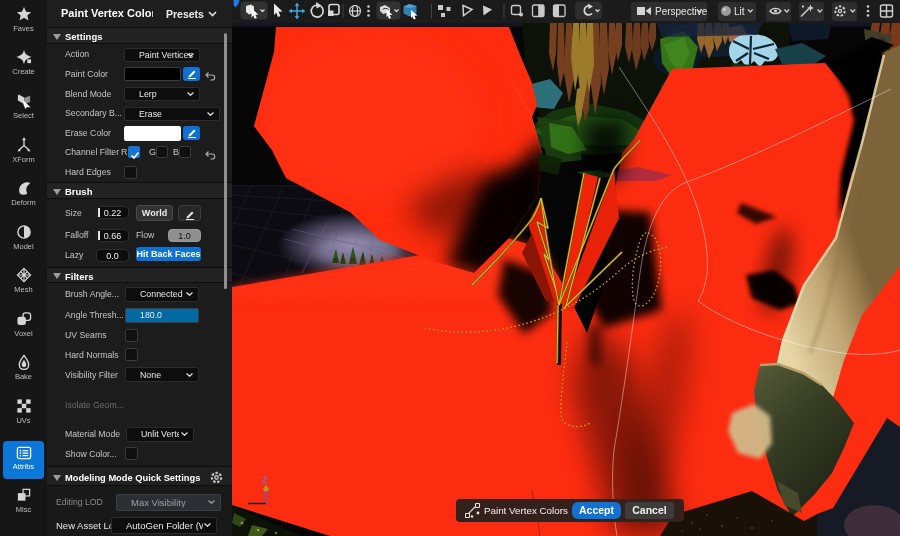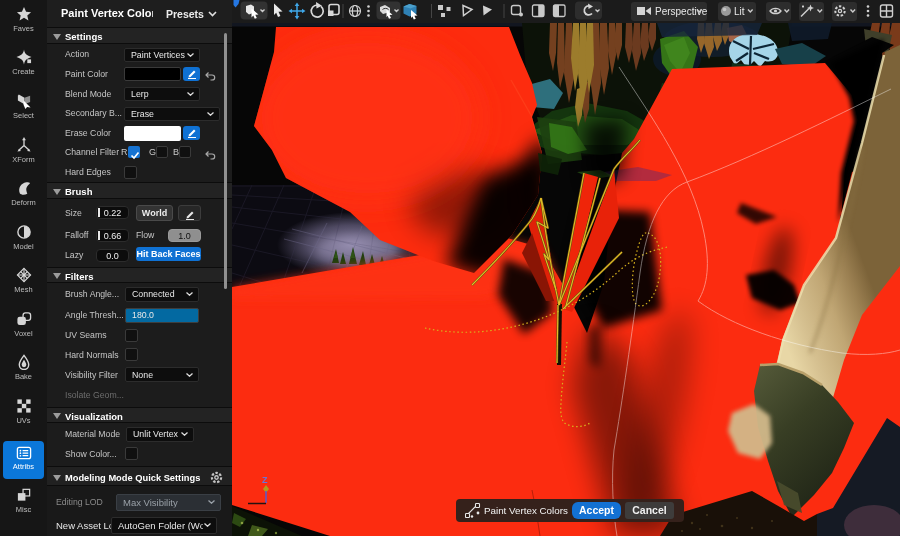--- a/index.html
+++ b/index.html
@@ -21,21 +21,21 @@
   .sechead{position:absolute;left:0;width:185px;background:#232323;color:#fff;font-weight:bold;font-size:9.5px;
            border-top:1px solid #0c0c0c;border-bottom:1px solid #0c0c0c;box-sizing:border-box;}
   .sechead .tri{position:absolute;left:6px;width:0;height:0;border-left:4.5px solid transparent;
                 border-right:4.5px solid transparent;border-top:6px solid #9c9c9c;}
   .sechead .tx{position:absolute;left:18px;}
   .prow{position:absolute;left:0;width:185px;background:#1d1d1d;}
   .plabel{position:absolute;left:18px;color:#c6c6c6;font-size:8.7px;white-space:nowrap;}
   .plabel.dim{color:#6d6d6d;}
   .dd{position:absolute;background:#0d0d0d;border:1px solid #2c2c2c;border-radius:2px;box-sizing:border-box;
       color:#e8e8e8;font-size:8.8px;}
-  .dd .dtx{position:absolute;left:6px;top:50%;transform:translateY(-50%);white-space:nowrap;overflow:hidden;}
+  .dd .dtx{position:absolute;left:14px;top:50%;transform:translateY(-50%);white-space:nowrap;overflow:hidden;}
   .chev{position:absolute;right:5px;top:50%;margin-top:-2px;width:7px;height:4px;}
   .numbox{position:absolute;background:#0c0c0c;border:1px solid #2c2c2c;border-radius:4px;box-sizing:border-box;
           color:#f0f0f0;font-size:9px;text-align:center;}
   .numbox .lbar{position:absolute;left:1px;top:1px;bottom:1px;width:2px;background:#e9e9e9;}
   .cbox{position:absolute;width:12px;height:12px;background:#101010;border:1px solid #3a3a3a;border-radius:2px;box-sizing:border-box;}
   .bluebtn{position:absolute;background:#0f71d3;border-radius:3px;color:#fff;font-weight:bold;font-size:9px;
            text-align:center;}
   
   #viewport{position:absolute;left:232px;top:0;width:668px;height:536px;background:#050505;}
   #vtoolbar{position:absolute;left:0;top:0;width:668px;height:23px;background:#1b1b1b;}
@@ -242,26 +242,22 @@
     <div class="cbox" style="left:78px;top:348px;width:13px;height:13px"></div>
 
     <div class="plabel" style="top:369.5px">Visibility Filter</div>
     <div class="dd" style="left:78px;top:367px;width:74px;height:15px">
         <div class="dtx">None</div>
       <svg class="chev" viewBox="0 0 7 4">
           <path d="M0.5 0.5 L3.5 3.2 L6.5 0.5" stroke="#ddd" stroke-width="1.3" fill="none"></path>
         </svg>
       </div>
 
-    <div class="plabel dim" style="top:390px">Isolate Geom...</div>
-
-    <div class="sechead" style="top:407px;height:16px">
-        <div class="tri" style="top:5px"></div>
-        <div class="tx" style="top:2.5px">Visualization</div>
-      </div>
+    <div class="plabel dim" style="top:400px">Isolate Geom...</div>
+
 
     <div class="plabel" style="top:429px">Material Mode</div>
     <div class="dd" style="left:79px;top:426.5px;width:68px;height:15px">
         <div class="dtx" style="right:14px">Unlit Vertex Cc</div>
       <svg class="chev" viewBox="0 0 7 4">
           <path d="M0.5 0.5 L3.5 3.2 L6.5 0.5" stroke="#ddd" stroke-width="1.3" fill="none"></path>
         </svg>
       </div>
 
     <div class="plabel" style="top:448.5px">Show Color...</div>

